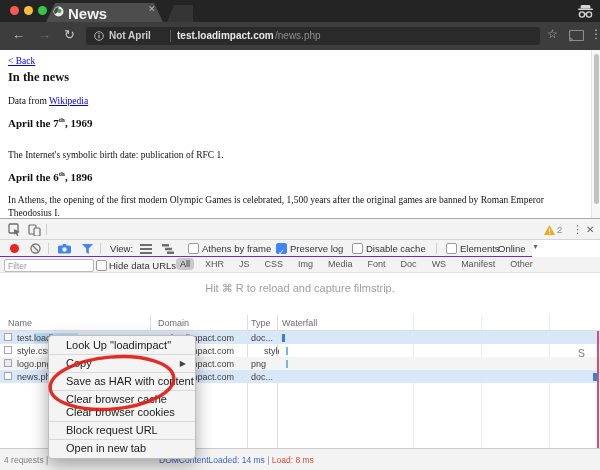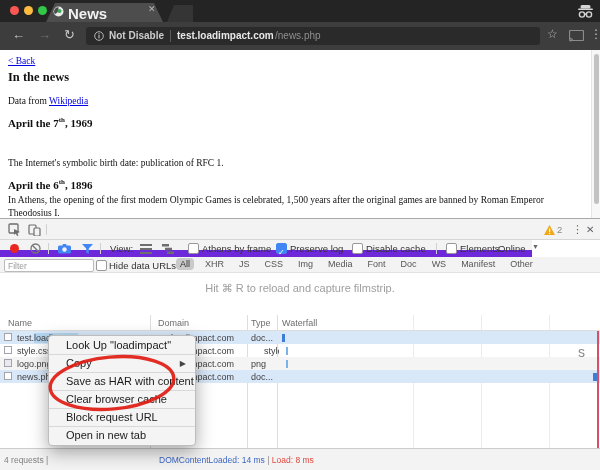--- a/index.html
+++ b/index.html
@@ -28,21 +28,21 @@
   #page a{color:#0000e0;text-decoration:underline;}
   .ptext{font-size:9.5px;}
   #scrollbar{left:591px;top:0;width:9px;height:168px;background:#f7f7f7;border-left:1px solid #e4e4e4;}
   #scrollthumb{left:1.5px;top:4px;width:5px;height:150px;background:#c2c2c2;border-radius:3px;}
 
   
   #devtools{left:0;top:218px;width:600px;height:252px;background:#fff;border-top:1px solid #a9a9a9;box-sizing:border-box;}
   #dt-tabbar{left:0;top:219px;width:600px;height:21px;background:#f3f3f3;border-bottom:1px solid #d6d6d6;box-sizing:border-box;}
   .dt-tab{display:inline-block;font-size:9.5px;color:#333;padding:4px 3px 3px 3px;line-height:11px;}
   .dt-tab.sel{border-bottom:2px solid #4285f4;}
-  #dt-toolbar{left:0;top:240px;width:532px;height:17px;background:#f3f3f3;border-bottom:7px solid #6d28d9;box-sizing:border-box;}
+  #dt-toolbar{left:0;top:240px;width:532px;height:17px;background:#f3f3f3;border-bottom:1px solid #6d28d9;box-sizing:border-box;}
   .vsep{width:1px;height:11px;background:#d0d0d0;top:3px;}
   .dt-label{font-size:9.5px;color:#333;}
   .cb{width:9px;height:9px;border:1px solid #999;border-radius:2px;background:#fff;display:inline-block;}
   .cb.on{background:#4285f4;border-color:#4285f4;}
   .cb.on::after{content:"✓";color:#fff;font-size:8px;position:relative;left:1px;top:-3px;}
   #dt-filterrow{left:0;top:257px;width:600px;height:16px;background:#f3f3f3;border-bottom:1px solid #e2e2e2;box-sizing:border-box;}
   #filter-input{left:4px;top:2px;width:82px;height:11px;border:1px solid #bbb;border-radius:2px;
                 font-size:8.5px;padding:0 3px;color:#333;font-family:"Liberation Sans",sans-serif;}
   #filter-input::placeholder{color:#9a9a9a;}
   .pill{font-size:9px;color:#555;padding:1px 4px;border-radius:4px;}
@@ -109,21 +109,21 @@
   <div class="abs" id="addressbar">
     <span class="abs nav-ic" style="left:12px;">←</span>
     <span class="abs nav-ic" style="left:38px;color:#6f6f6f;">→</span>
     <span class="abs nav-ic" style="left:64px;">↻</span>
     <div class="abs" id="urlbox">
       <svg class="abs" style="left:8px;top:4px;" width="10" height="10">
         <circle cx="5" cy="5" r="4.3" fill="none" stroke="#b5b5b5" stroke-width="1"></circle>
         <rect x="4.4" y="4" width="1.2" height="3.4" fill="#b5b5b5"></rect>
         <rect x="4.4" y="2.2" width="1.2" height="1.2" fill="#b5b5b5"></rect>
       </svg>
-      <span class="abs" style="left:23px;top:3px;font-size:10px;font-weight:bold;color:#cdcdcd;">Not Disable</span>
+      <span class="abs" style="left:23px;top:3px;font-size:10px;font-weight:bold;color:#cdcdcd;">Not April</span>
       <div class="abs" id="url-sep"></div>
       <span class="abs" style="left:91px;top:3px;font-size:10px;font-weight:bold;color:#e8e8e8;">test.loadimpact.com</span>
       <span class="abs" style="left:189px;top:3px;font-size:10px;color:#8f8f8f;">/news.php</span>
     </div>
     <span class="abs" style="left:547px;top:5px;font-size:12px;color:#b5b5b5;">☆</span>
     <svg class="abs" style="left:569px;top:8px;" width="15" height="12">
       <rect x="0.5" y="0.5" width="14" height="10" rx="1" fill="none" stroke="#8a8a8a" stroke-width="1.2"></rect>
       <path d="M1 8 a4 4 0 0 1 3 3" stroke="#8a8a8a" stroke-width="1.2" fill="none"></path>
       <circle cx="1.5" cy="10.5" r="1" fill="#8a8a8a"></circle>
     </svg>
@@ -132,22 +132,22 @@
 
   <div class="abs" id="page">
     <a class="abs ptext" style="left:8px;top:6px;">&lt; Back</a>
     <div class="abs" style="left:8px;top:20px;font-size:12.5px;font-weight:bold;">In the news</div>
     <div class="abs ptext" style="left:8px;top:46px;">
       <span>Data from </span><a>Wikipedia</a>
     </div>
     <div class="abs" style="left:8px;top:66px;font-size:11px;font-weight:bold;">
       <span>April the 7</span><sup style="font-size:7px;">th</sup><span>, 1969</span>
     </div>
-    <div class="abs ptext" style="left:8px;top:108px;">The Internet's symbolic birth date: publication of RFC 1.</div>
-    <div class="abs" style="left:8px;top:120px;font-size:11px;font-weight:bold;margin-top:8px;">
+    <div class="abs ptext" style="left:8px;top:100px;">The Internet's symbolic birth date: publication of RFC 1.</div>
+    <div class="abs" style="left:8px;top:120px;font-size:11px;font-weight:bold;">
       <span>April the 6</span><sup style="font-size:7px;">th</sup><span>, 1896</span>
     </div>
     <div class="abs ptext" style="left:8px;top:144px;width:580px;line-height:13px;">In Athens, the opening of the first modern Olympic Games is celebrated, 1,500 years after the original games are banned by Roman Emperor Theodosius I.</div>
     <div class="abs" id="scrollbar">
       <div class="abs" id="scrollthumb"></div>
     </div>
   </div>
 
   <div class="abs" id="devtools"></div>
 
@@ -288,20 +288,21 @@
   </div>
 
   <div class="abs" id="ctxmenu">
     <div class="mi">Look Up "loadimpact"</div>
     <div class="msep"></div>
     <div class="mi"><span>Copy</span><span class="subarrow">▶</span></div>
     <div class="msep"></div>
     <div class="mi">Save as HAR with content</div>
     <div class="msep"></div>
     <div class="mi">Clear browser cache</div>
+    <div class="mi">Clear browser cookies</div>
     <div class="msep"></div>
     <div class="mi">Block request URL</div>
     <div class="msep"></div>
     <div class="mi">Open in new tab</div>
   </div>
 
   <svg class="abs" id="ellipse-svg" width="150" height="74">
     <ellipse cx="74" cy="37" rx="62" ry="26" fill="none" stroke="#e01b12" stroke-width="3.4" transform="rotate(-5 74 37)" opacity="0.92"></ellipse>
   </svg>
 

